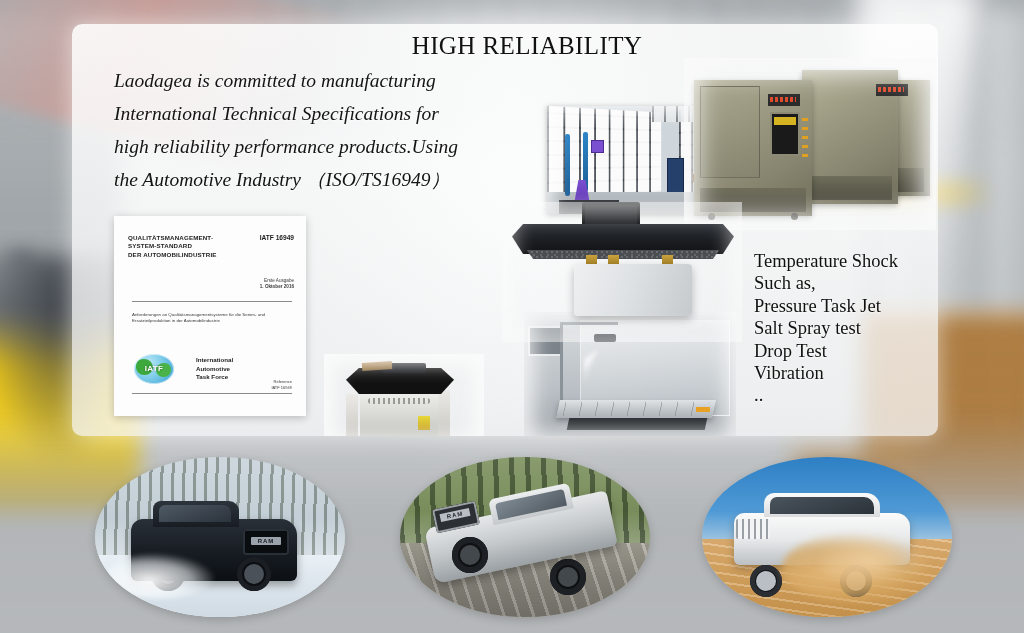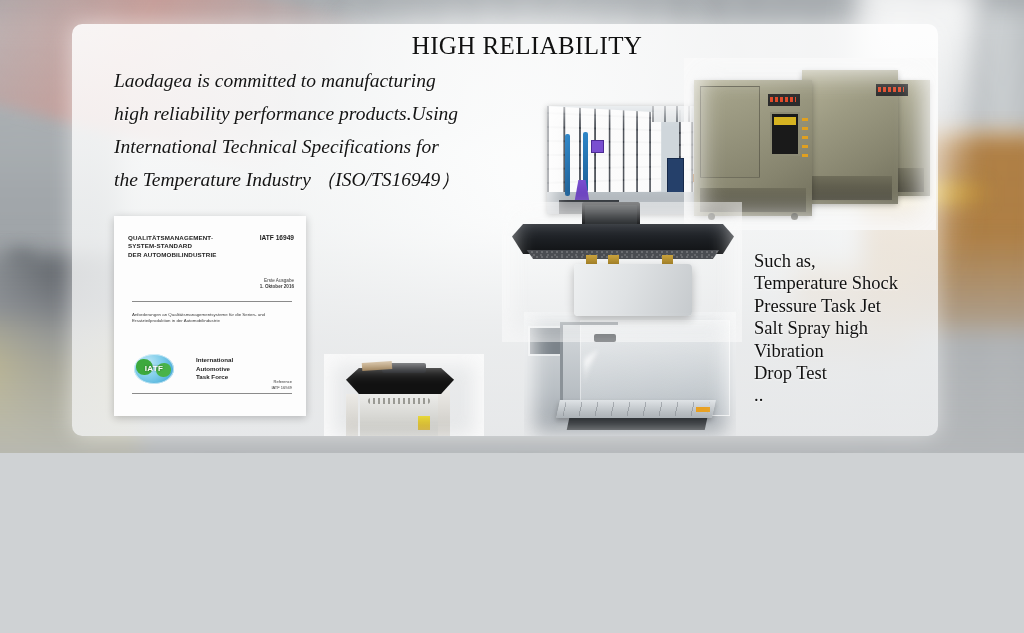--- a/index.html
+++ b/index.html
@@ -3,21 +3,21 @@
 <meta charset="utf-8">
 <title>High Reliability Slide</title>
 <style>
   html,body{margin:0;padding:0;}
   body{
     width:1024px;height:633px;overflow:hidden;
     font-family:"Liberation Serif", serif;
     background:#cfd2d4;
     position:relative;
   }
-  #stage{position:absolute;inset:0;width:1024px;height:453px;overflow:hidden;}
+  #stage{position:absolute;inset:0;width:1024px;height:633px;overflow:hidden;}
 
   
   .bg{position:absolute;inset:0;overflow:hidden;}
   .bg-base{
     position:absolute;inset:-40px;
     background:
       linear-gradient(180deg,#a9adb1 0%,#c3c7c9 14%,#d6d9da 30%,#cfd2d3 52%,#c9ccce 70%,#bfc3c5 100%);
   }
   .bg-ceiling{
     position:absolute;left:-40px;top:-40px;right:-40px;height:180px;
@@ -335,23 +335,23 @@
     <div class="bg-streak"></div>
     <div class="bg-beam"></div>
   </div>
 
   <div class="panel">
 
     <div class="headline">HIGH RELIABILITY</div>
 
     <div class="intro">
       <p>Laodagea is committed to manufacturing</p>
+      <p>International Technical Specifications for</p>
       <p>high reliability performance products.Using</p>
-      <p>International Technical Specifications for</p>
-      <p>the Temperature Industry （ISO/TS16949）</p>
+      <p>the Automotive Industry （ISO/TS16949）</p>
     </div>
 
     <div class="cert">
       <div class="cert-top">
         <div class="cert-title">
           <div>QUALITÄTSMANAGEMENT-</div>
           <div>SYSTEM-STANDARD</div>
           <div>DER AUTOMOBILINDUSTRIE</div>
         </div>
         <div class="cert-code">IATF 16949</div>
@@ -451,26 +451,26 @@
       </div>
       <div class="drop-foam"></div>
       <div class="drop-br" style="left:84px"></div>
       <div class="drop-br" style="left:106px"></div>
       <div class="drop-br" style="left:160px"></div>
       <div class="drop-block"></div>
       <div class="drop-vig"></div>
     </div>
 
     <div class="suchas">
+      <div>Temperature Shock</div>
       <div>Such as,</div>
-      <div>Temperature Shock</div>
       <div>Pressure Task Jet</div>
-      <div>Salt Spray high</div>
+      <div>Salt Spray test</div>
+      <div>Drop Test</div>
       <div>Vibration</div>
-      <div>Drop Test</div>
       <div>..</div>
     </div>
 
   </div>
 
   <div class="oval oval1">
     <div class="o1-sky"></div>
     <div class="o1-trees"></div>
     <div class="o1-snow"></div>
     <div class="o1-wheel" style="left:56px">

